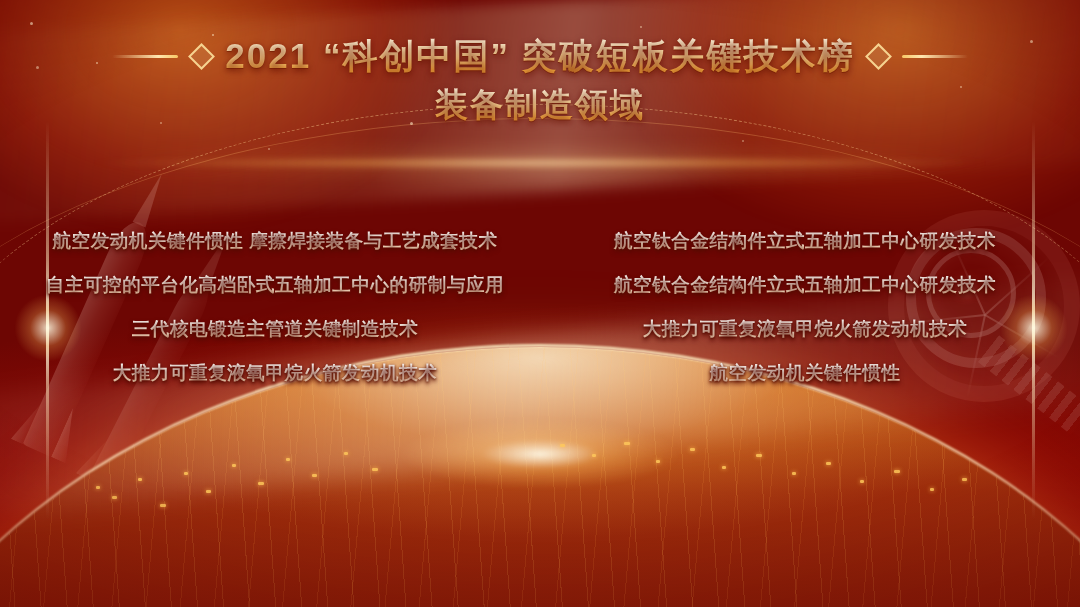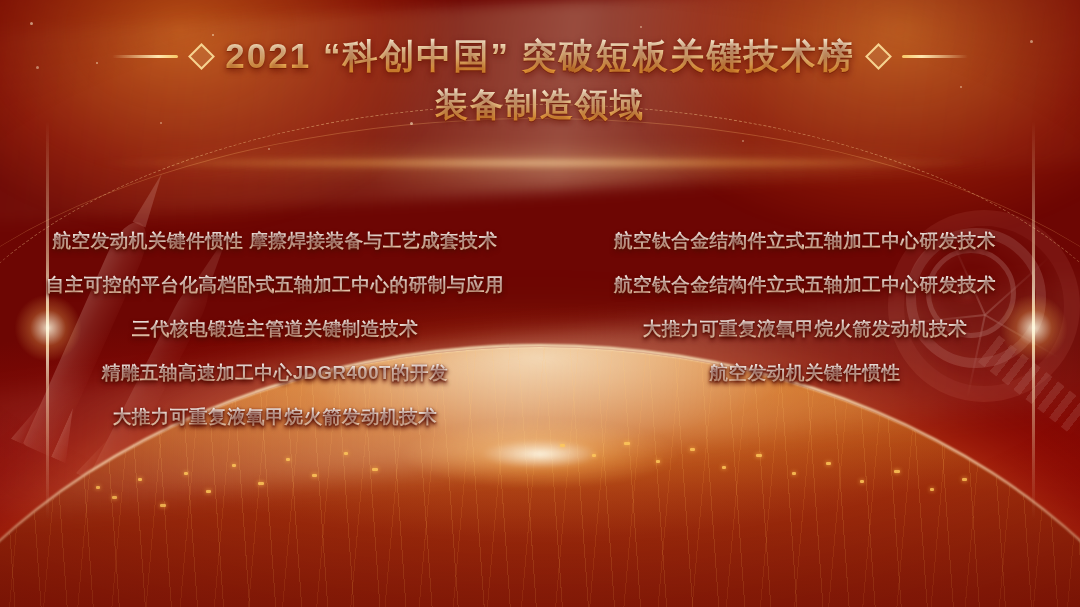--- a/index.html
+++ b/index.html
@@ -300,21 +300,20 @@
       <span class="title-line right"></span>
     </div>
     <div class="title-sub">装备制造领域</div>
   </div>
 
   <div class="lists">
     <div class="col">
       <div class="item">航空发动机关键件惯性  摩擦焊接装备与工艺成套技术</div>
       <div class="item">自主可控的平台化高档卧式五轴加工中心的研制与应用</div>
       <div class="item">三代核电锻造主管道关键制造技术</div>
-      <div class="item">精雕五轴高速加工中心JDGR400T的开发</div>
       <div class="item">大推力可重复液氧甲烷火箭发动机技术</div>
     </div>
     <div class="col">
       <div class="item">航空钛合金结构件立式五轴加工中心研发技术</div>
       <div class="item">航空钛合金结构件立式五轴加工中心研发技术</div>
       <div class="item">大推力可重复液氧甲烷火箭发动机技术</div>
       <div class="item">航空发动机关键件惯性</div>
     </div>
   </div>
 

